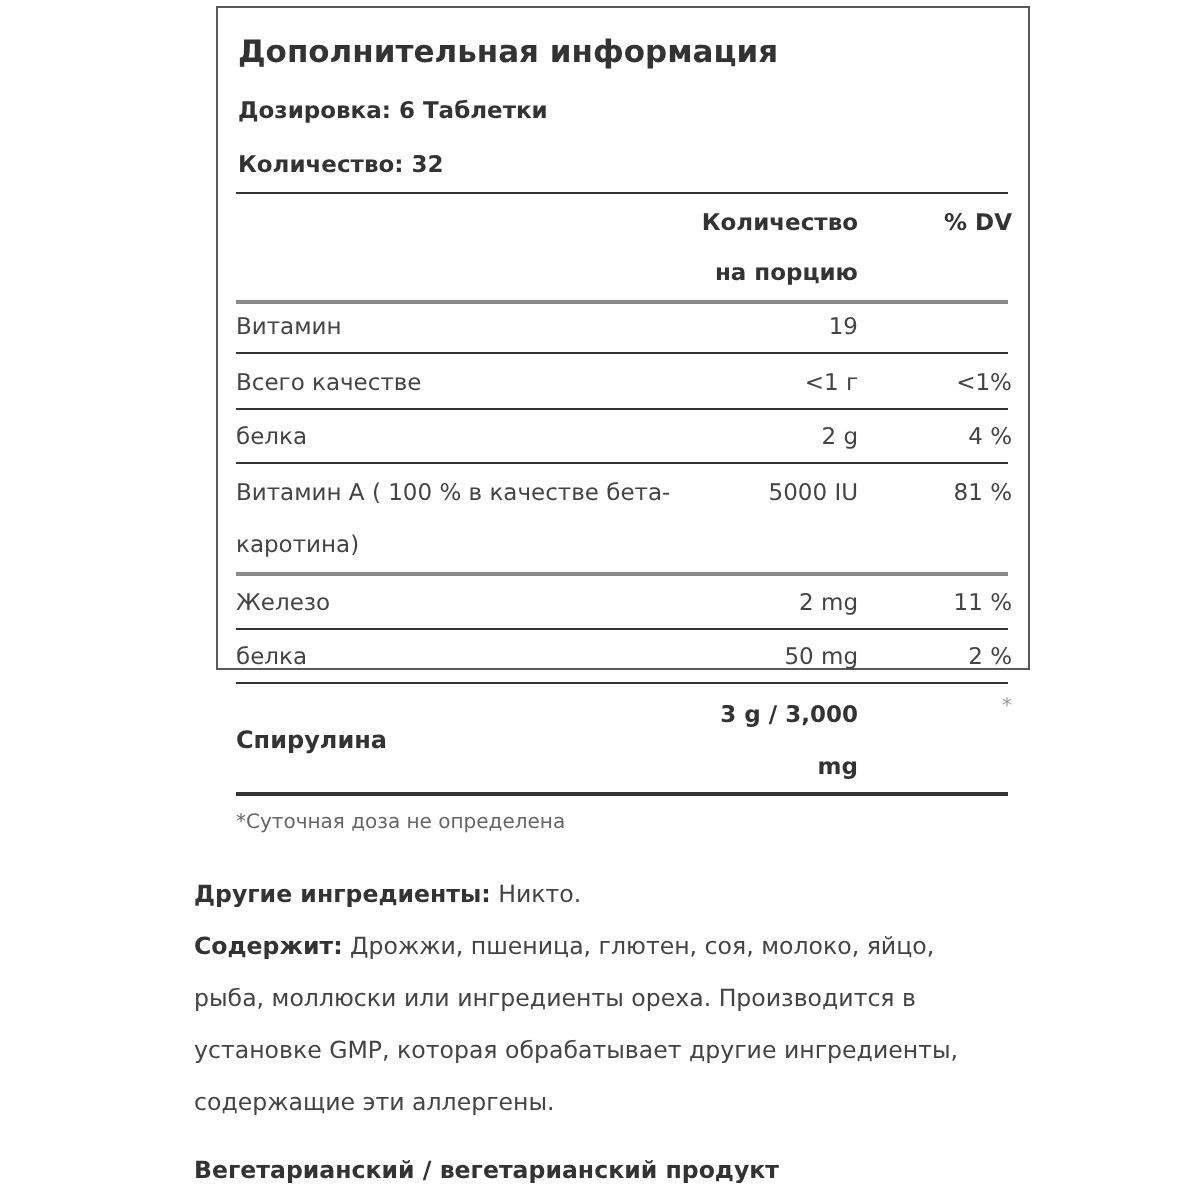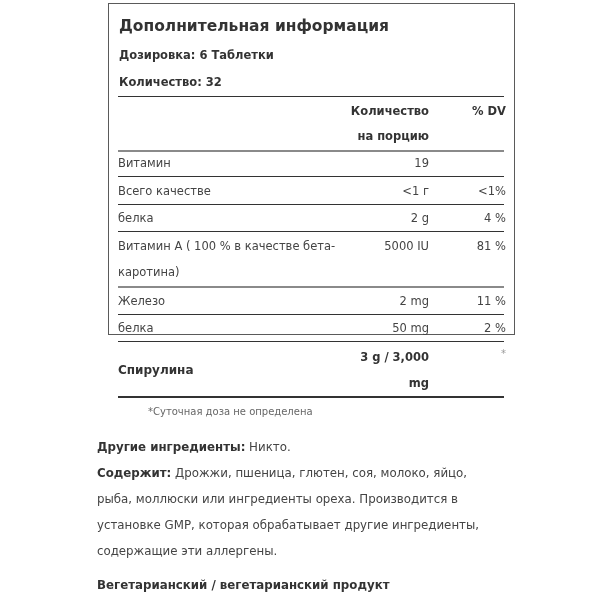--- a/index.html
+++ b/index.html
@@ -11,21 +11,21 @@
   .title { left: 10px; top: 13px; font-size: 15.5px; font-weight: bold; color: #333; }
   .sub { left: 10px; font-size: 11.5px; font-weight: bold; color: #333; }
   .hr { position: absolute; left: 9px; width: 386px; height: 1px; background: #333; }
   .hr.gray { background: #8a8a8a; height: 2px; }
   .hr.thick { background: #333; height: 2px; }
   .cell { position: absolute; font-size: 11.5px; color: #444; white-space: nowrap; }
   .name { left: 9px; }
   .amt { right: 85px; text-align: right; }
   .dv { right: 8px; text-align: center; }
   .bold { font-weight: bold; color: #333; }
-  .foot { left: 9px; font-size: 10px; color: #666; margin-left: 30px; }
+  .foot { left: 9px; font-size: 10px; color: #666; }
   .para { position: absolute; left: 97px; font-size: 11.8px; color: #444; white-space: nowrap; }
   .para b { color: #333; }
 </style>
 </head>
 <body>
 
 <div class="box">
   <div class="abs title">Дополнительная информация</div>
   <div class="abs sub" style="top:44px">Дозировка: 6 Таблетки</div>
   <div class="abs sub" style="top:71px">Количество: 32</div>

